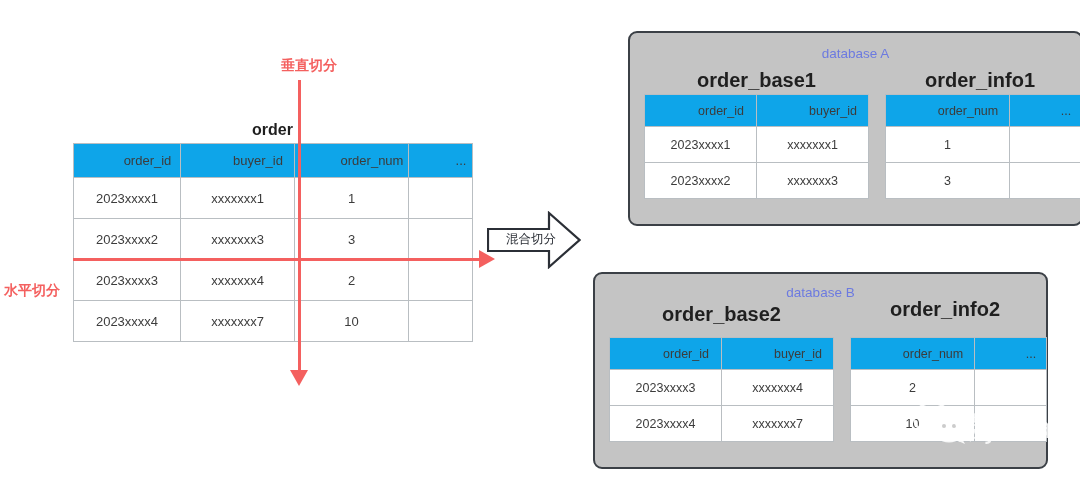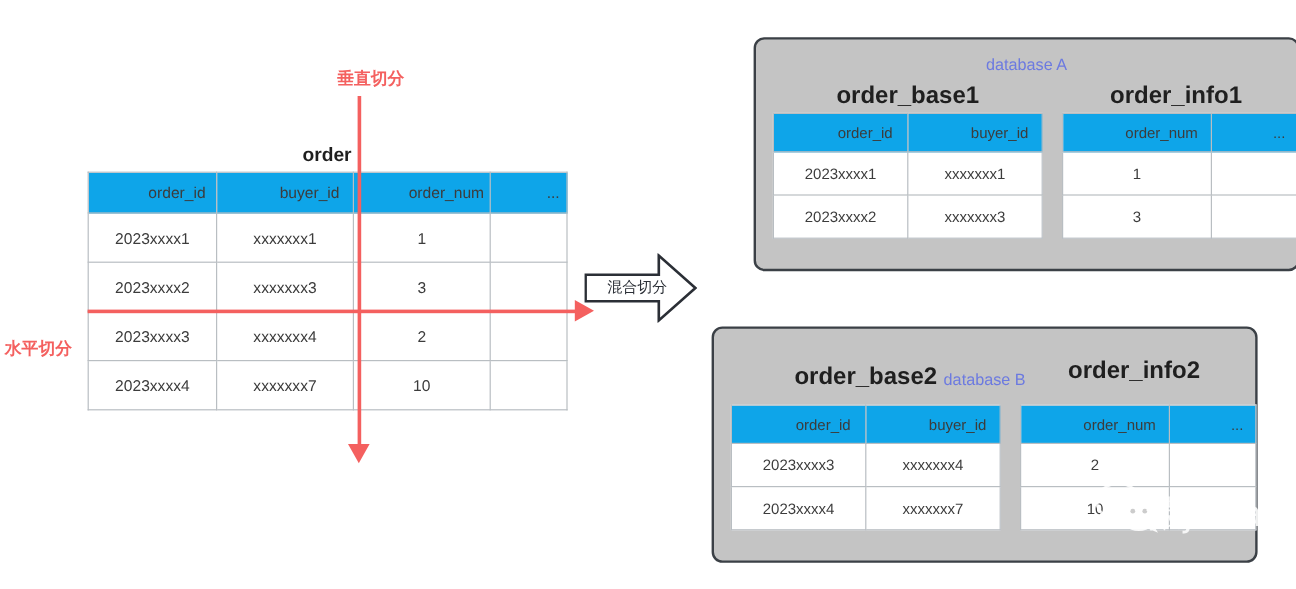--- a/index.html
+++ b/index.html
@@ -59,21 +59,21 @@
 
   
   .db-panel{position:absolute;background:#c4c4c4;
     border:2px solid #3b4046;border-radius:9px;}
   #db-a{left:628px;top:31px;width:451px;height:191px;}
   #db-b{left:593px;top:272px;width:451px;height:193px;}
 
   .db-title{position:absolute;width:100%;text-align:center;
     font-size:13.5px;color:#6c7ae0;font-weight:400;white-space:nowrap;}
   #db-a-title{top:13px;}
-  #db-b-title{top:11px;margin-top:24px;}
+  #db-b-title{top:11px;}
 
   .sub-caption{position:absolute;font-size:20px;font-weight:700;
     color:#1f1f1f;text-align:center;white-space:nowrap;}
 
   
   #oa-base-cap{left:14px;top:36px;width:225px;}
   #oa-info-cap{left:255px;top:36px;width:190px;}
   #oa-base{left:14px;top:61px;width:225px;font-size:12.5px;}
   #oa-info{left:255px;top:61px;width:196px;font-size:12.5px;}
   #oa-base th,#oa-info th{height:29px;}

